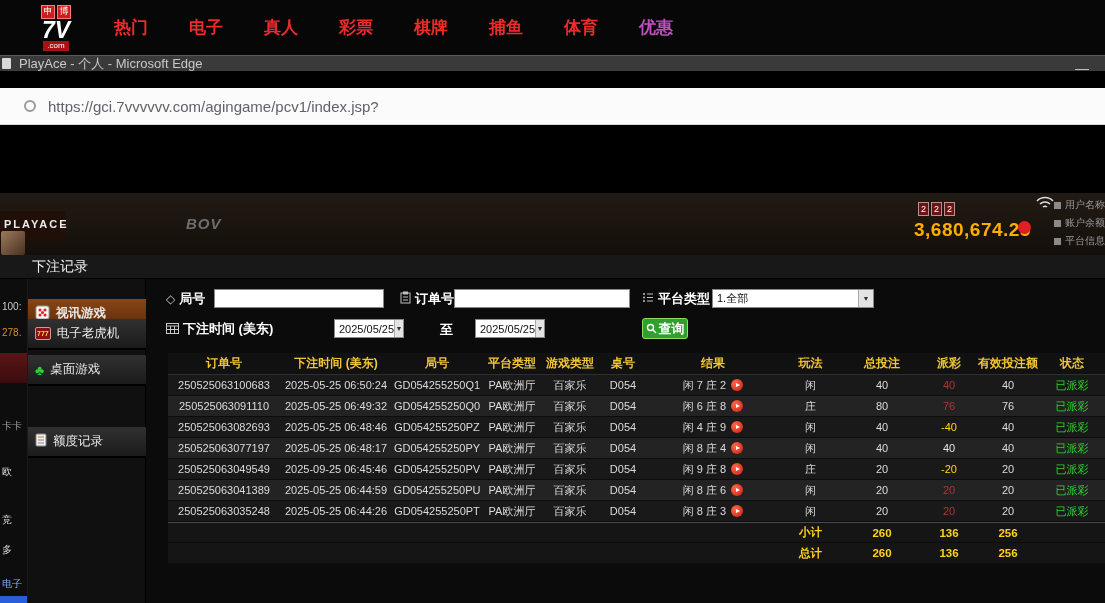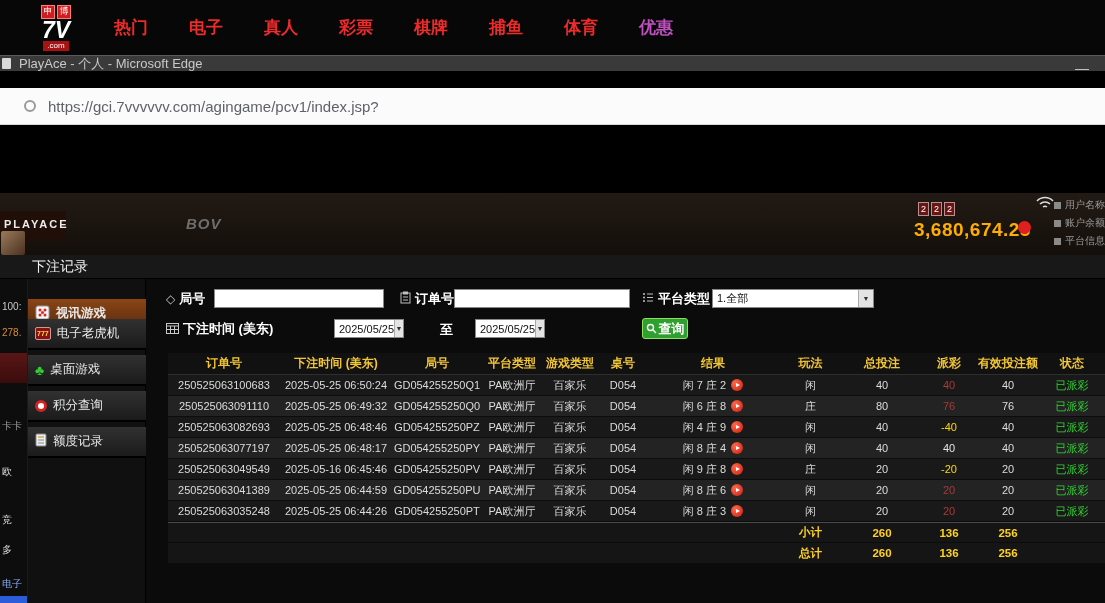--- a/index.html
+++ b/index.html
@@ -230,24 +230,20 @@
         <span>视讯游戏</span>
       </div>
       <div class="side-item" style="top:40px">
         <span class="slot-ico">777</span>
         <span>电子老虎机</span>
       </div>
       <div class="side-item" style="top:76px">
         <span class="suit-ico">♣</span>
         <span>桌面游戏</span>
       </div>
-      <div class="side-item" style="top:112px">
-        <span class="chip-ico"></span>
-        <span>积分查询</span>
-      </div>
       <div class="side-item" style="top:148px">
         <span>
           <svg width="12" height="14">
               <rect x="1" y="1" width="10" height="12" rx="1" fill="#eee" stroke="#888"></rect>
             <line x1="3" y1="4" x2="9" y2="4" stroke="#b80"></line>
               <line x1="3" y1="7" x2="9" y2="7" stroke="#888"></line>
             <line x1="3" y1="10" x2="9" y2="10" stroke="#888"></line>
             </svg>
         </span>
         <span>额度记录</span>
@@ -403,21 +399,21 @@
             </div>
             <div class="c c7">闲</div>
             <div class="c c8">40</div>
             <div class="c c9" style="color: rgb(230, 230, 230);">40</div>
             <div class="c c10">40</div>
             <div class="c c11 status">已派彩</div>
           </div>
 
           <div class="trow">
             <div class="c c0">250525063049549</div>
-            <div class="c c1">2025-05-16 06:45:46</div>
+            <div class="c c1">2025-09-25 06:45:46</div>
             <div class="c c2">GD054255250PV</div>
             <div class="c c3">PA欧洲厅</div>
             <div class="c c4">百家乐</div>
             <div class="c c5">D054</div>
             <div class="c c6 result">
               <span>闲 9 庄 8</span>
               <span class="play-ico"></span>
             </div>
             <div class="c c7">庄</div>
             <div class="c c8">20</div>

